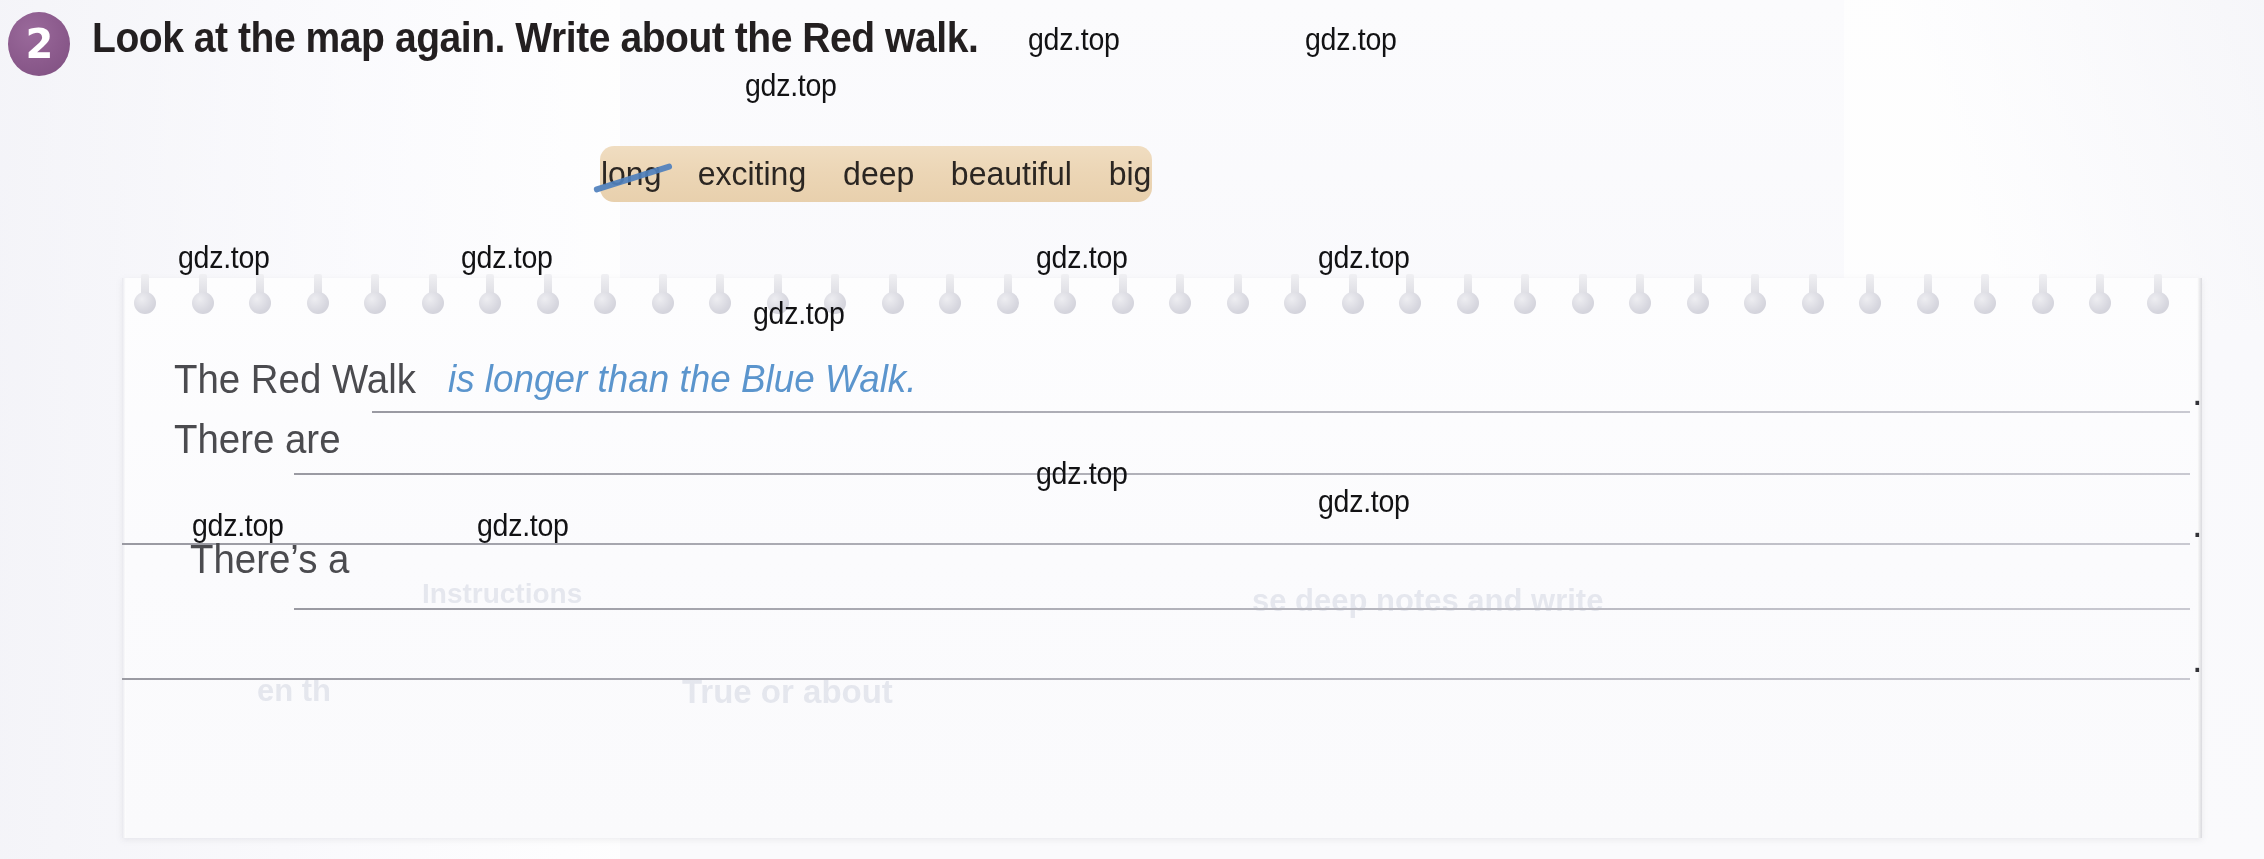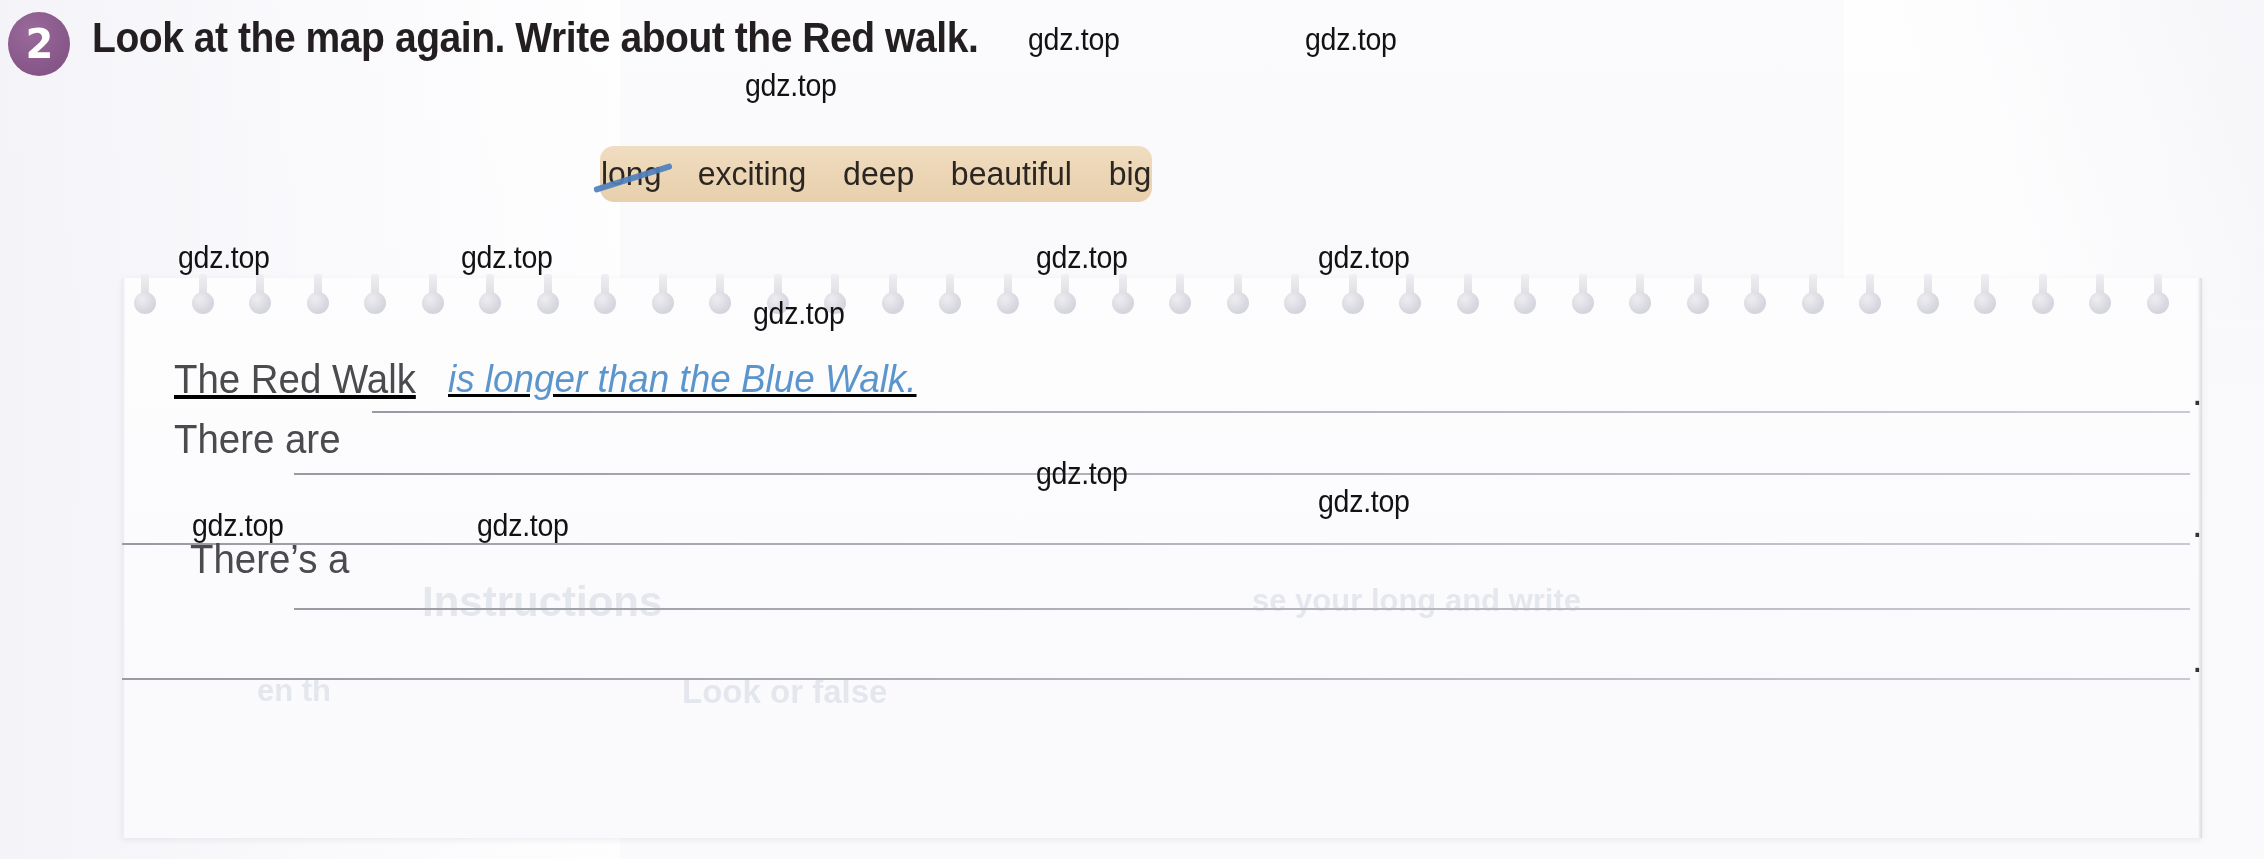--- a/index.html
+++ b/index.html
@@ -384,27 +384,27 @@
       <div class="pin" style="left: 1967px;">
         <span class="stem"></span>
         <span class="bulb"></span>
       </div>
       <div class="pin" style="left: 2024.5px;">
         <span class="stem"></span>
         <span class="bulb"></span>
       </div>
     </div>
   <div id="ghost-layer">
-      <div class="ghost" style="left: 300px; top: 300px; font-size: 42px;">Instructions</div>
-      <div class="ghost" style="left: 1130px; top: 305px; font-size: 31px;">se your long and write</div>
-      <div class="ghost" style="left: 560px; top: 395px; font-size: 33px;">Look or false</div>
+      <div class="ghost" style="left: 300px; top: 300px; font-size: 28px;">Instructions</div>
+      <div class="ghost" style="left: 1130px; top: 305px; font-size: 31px;">se deep notes and write</div>
+      <div class="ghost" style="left: 560px; top: 395px; font-size: 33px;">True or about</div>
       <div class="ghost" style="left: 135px; top: 395px; font-size: 31px;">en th</div>
     </div>
   <div id="rows-layer">
-      <div class="row" style="top: 80px; left: 0px; text-decoration: underline;">
+      <div class="row" style="top: 80px; left: 0px;">
         <span class="prompt" style="margin-left: 52px;">The Red Walk</span>
         <span class="answer" style="margin-left: 22px; color: rgb(91, 149, 205);">is longer than the Blue Walk.</span>
       </div>
       <div class="rule" style="top: 133px; left: 250px; width: 1818px;"></div>
       <span class="period" style="top: 109px; left: 2070px;">.</span>
       <div class="row" style="top: 140px; left: 0px;">
         <span class="prompt" style="margin-left: 52px;">There are</span>
       </div>
       <div class="rule" style="top: 195px; left: 172px; width: 1896px;"></div>
       <div class="rule" style="top: 265px; left: 0px; width: 2068px;"></div>

